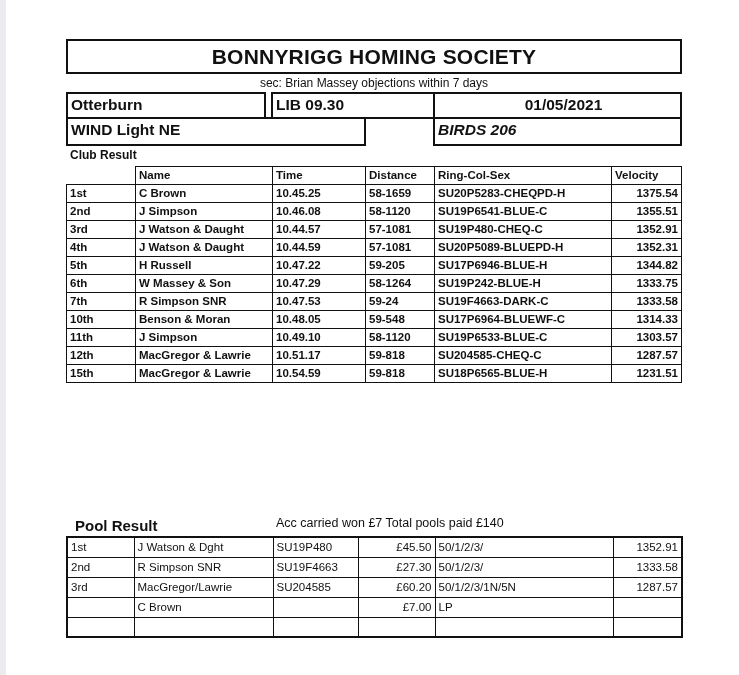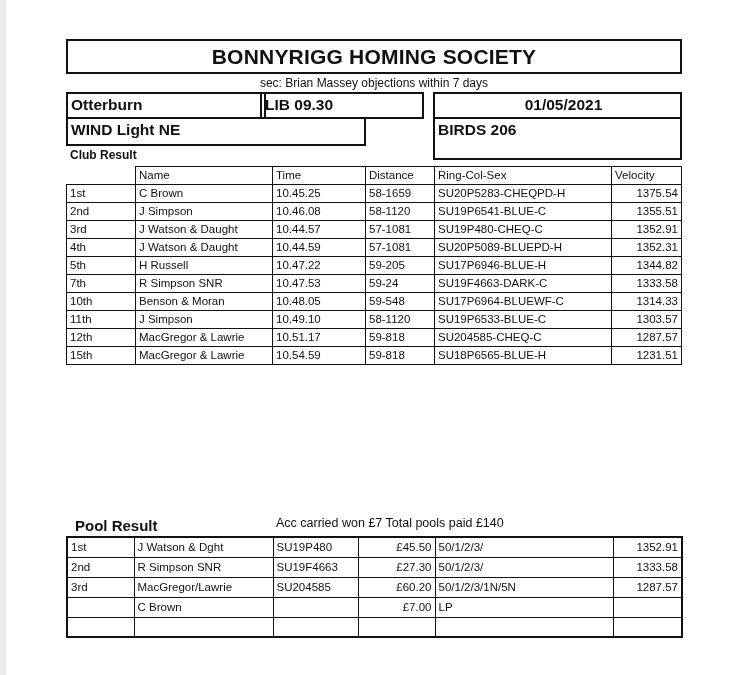--- a/index.html
+++ b/index.html
@@ -14,39 +14,39 @@
     left:66px; top:39px; width:616px; height:35px;
     font-weight:bold; font-size:21px; text-align:center; line-height:31px; letter-spacing:0.2px;
   }
   .sec { left:66px; top:77px; width:616px; text-align:center; font-size:12px; line-height:13px; }
   .hdr { font-weight:bold; font-size:15.5px; line-height:22px; padding-left:3px; white-space:nowrap; }
   .section-label { font-weight:bold; font-size:12px; }
   table { border-collapse:collapse; position:absolute; font-size:11.5px; table-layout:fixed; }
   td { border:1.5px solid #111; padding:0 3px; height:17px; line-height:17px; white-space:nowrap; overflow:hidden; box-sizing:border-box; }
   td.num { text-align:right; }
   td.noborder { border:none; }
-  .club-table { left:66px; top:166px; width:615px; }
+  .club-table { left:66px; top:166px; width:615px;font-weight:bold; }
   .pool-table { left:66px; top:536px; width:615px; border:2px solid #111; }
   .pool-table td { height:19.5px; line-height:19px; }
   .pool-info { left:276px; top:516px; font-size:12.5px; white-space:nowrap; }
 </style>
 </head>
 <body>
 
 <div class="left-strip"></div>
 
 <div class="abs box title">BONNYRIGG HOMING SOCIETY</div>
 <div class="abs sec">sec: Brian Massey  objections within 7 days</div>
 
 <div class="abs box hdr" style="left:66px;top:92px;width:200px;height:27px;">Otterburn</div>
-<div class="abs box hdr" style="left:260px;top:92px;width:164px;height:27px;">LIB 09.30</div>
+<div class="abs box hdr" style="left:271px;top:92px;width:164px;height:27px;">LIB 09.30</div>
 <div class="abs box hdr" style="left:433px;top:92px;width:249px;height:27px;text-align:center;padding-left:12px;">01/05/2021</div>
 
 <div class="abs box hdr" style="left:66px;top:117px;width:300px;height:29px;">WIND Light NE</div>
-<div class="abs box hdr" style="left:433px;top:117px;width:249px;height:43px;">BIRDS  206</div>
+<div class="abs box hdr" style="left:433px;top:117px;width:249px;height:29px;font-style:italic;">BIRDS  206</div>
 
 <div class="abs section-label" style="left:70px;top:148px;">Club Result</div>
 
 <table class="club-table">
   <colgroup>
     <col style="width:69px">
       <col style="width:137px">
       <col style="width:93px">
       <col style="width:69px">
       <col style="width:177px">
@@ -97,20 +97,28 @@
       </tr>
       <tr>
         <td>5th</td>
         <td>H Russell</td>
         <td>10.47.22</td>
         <td>59-205</td>
         <td>SU17P6946-BLUE-H</td>
         <td class="num">1344.82</td>
       </tr>
       <tr>
+        <td>6th</td>
+        <td>W Massey &amp; Son</td>
+        <td>10.47.29</td>
+        <td>58-1264</td>
+        <td>SU19P242-BLUE-H</td>
+        <td class="num">1333.75</td>
+      </tr>
+      <tr>
         <td>7th</td>
         <td>R Simpson SNR</td>
         <td>10.47.53</td>
         <td>59-24</td>
         <td>SU19F4663-DARK-C</td>
         <td class="num">1333.58</td>
       </tr>
       <tr>
         <td>10th</td>
         <td>Benson &amp; Moran</td>

